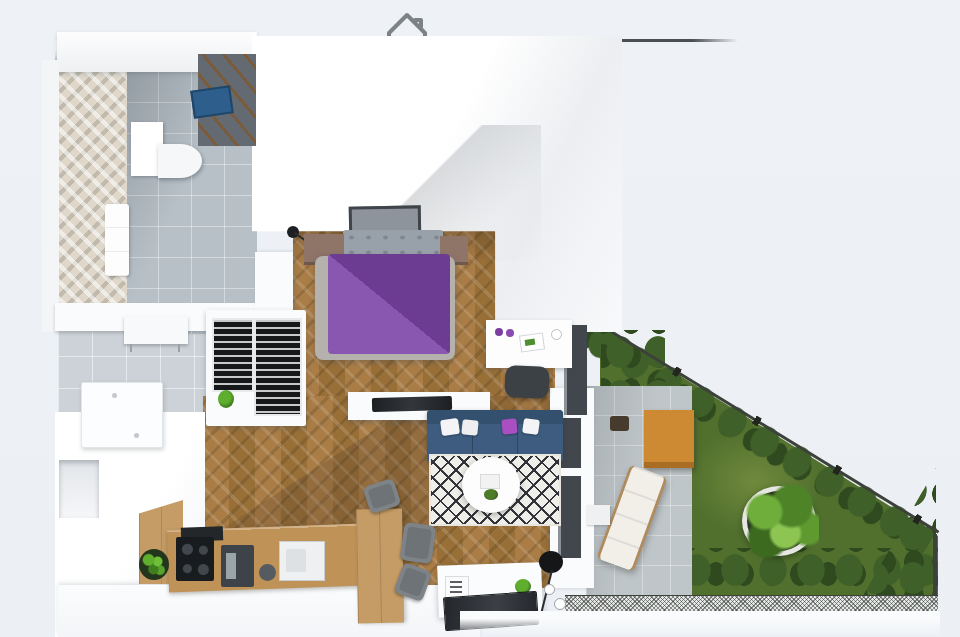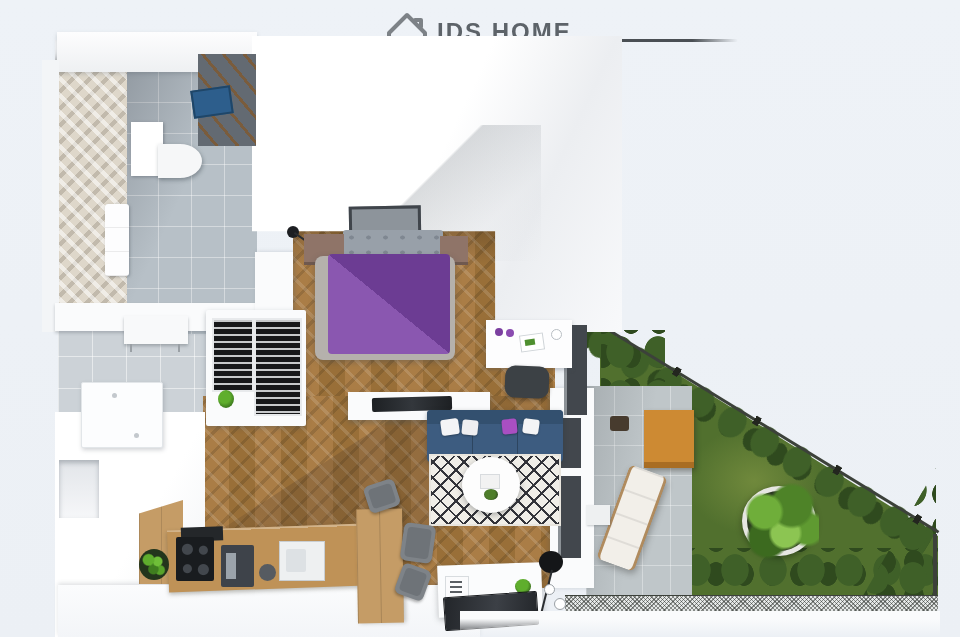--- a/index.html
+++ b/index.html
@@ -208,21 +208,20 @@
 
   <div class="abs header">
     <div class="abs rule rule-left"></div>
     <div class="abs rule rule-right"></div>
     <div class="abs logo">
       <svg class="logo-icon" viewBox="0 0 44 54">
         <path d="M22 3 L40 21 L40 50 L4 50 L4 21 Z M30 8 L36 8 L36 15" fill="none" stroke="#7d8287" stroke-width="4" stroke-linejoin="round" stroke-linecap="round"></path>
         <rect x="17" y="33" width="11" height="15" fill="#7d8287"></rect>
       </svg>
       <div class="logo-text">
-        <div class="brand">IDS HOME</div>
         <div class="subtitle">NIERUCHOMOŚCI</div>
       </div>
     </div>
   </div>
 
   <div class="abs hall-floor"></div>
   <div class="abs bath-floor"></div>
   <div class="abs herringbone-wall"></div>
   <div class="abs wood wood-bedroom"></div>
   <div class="abs wood wood-living"></div>

